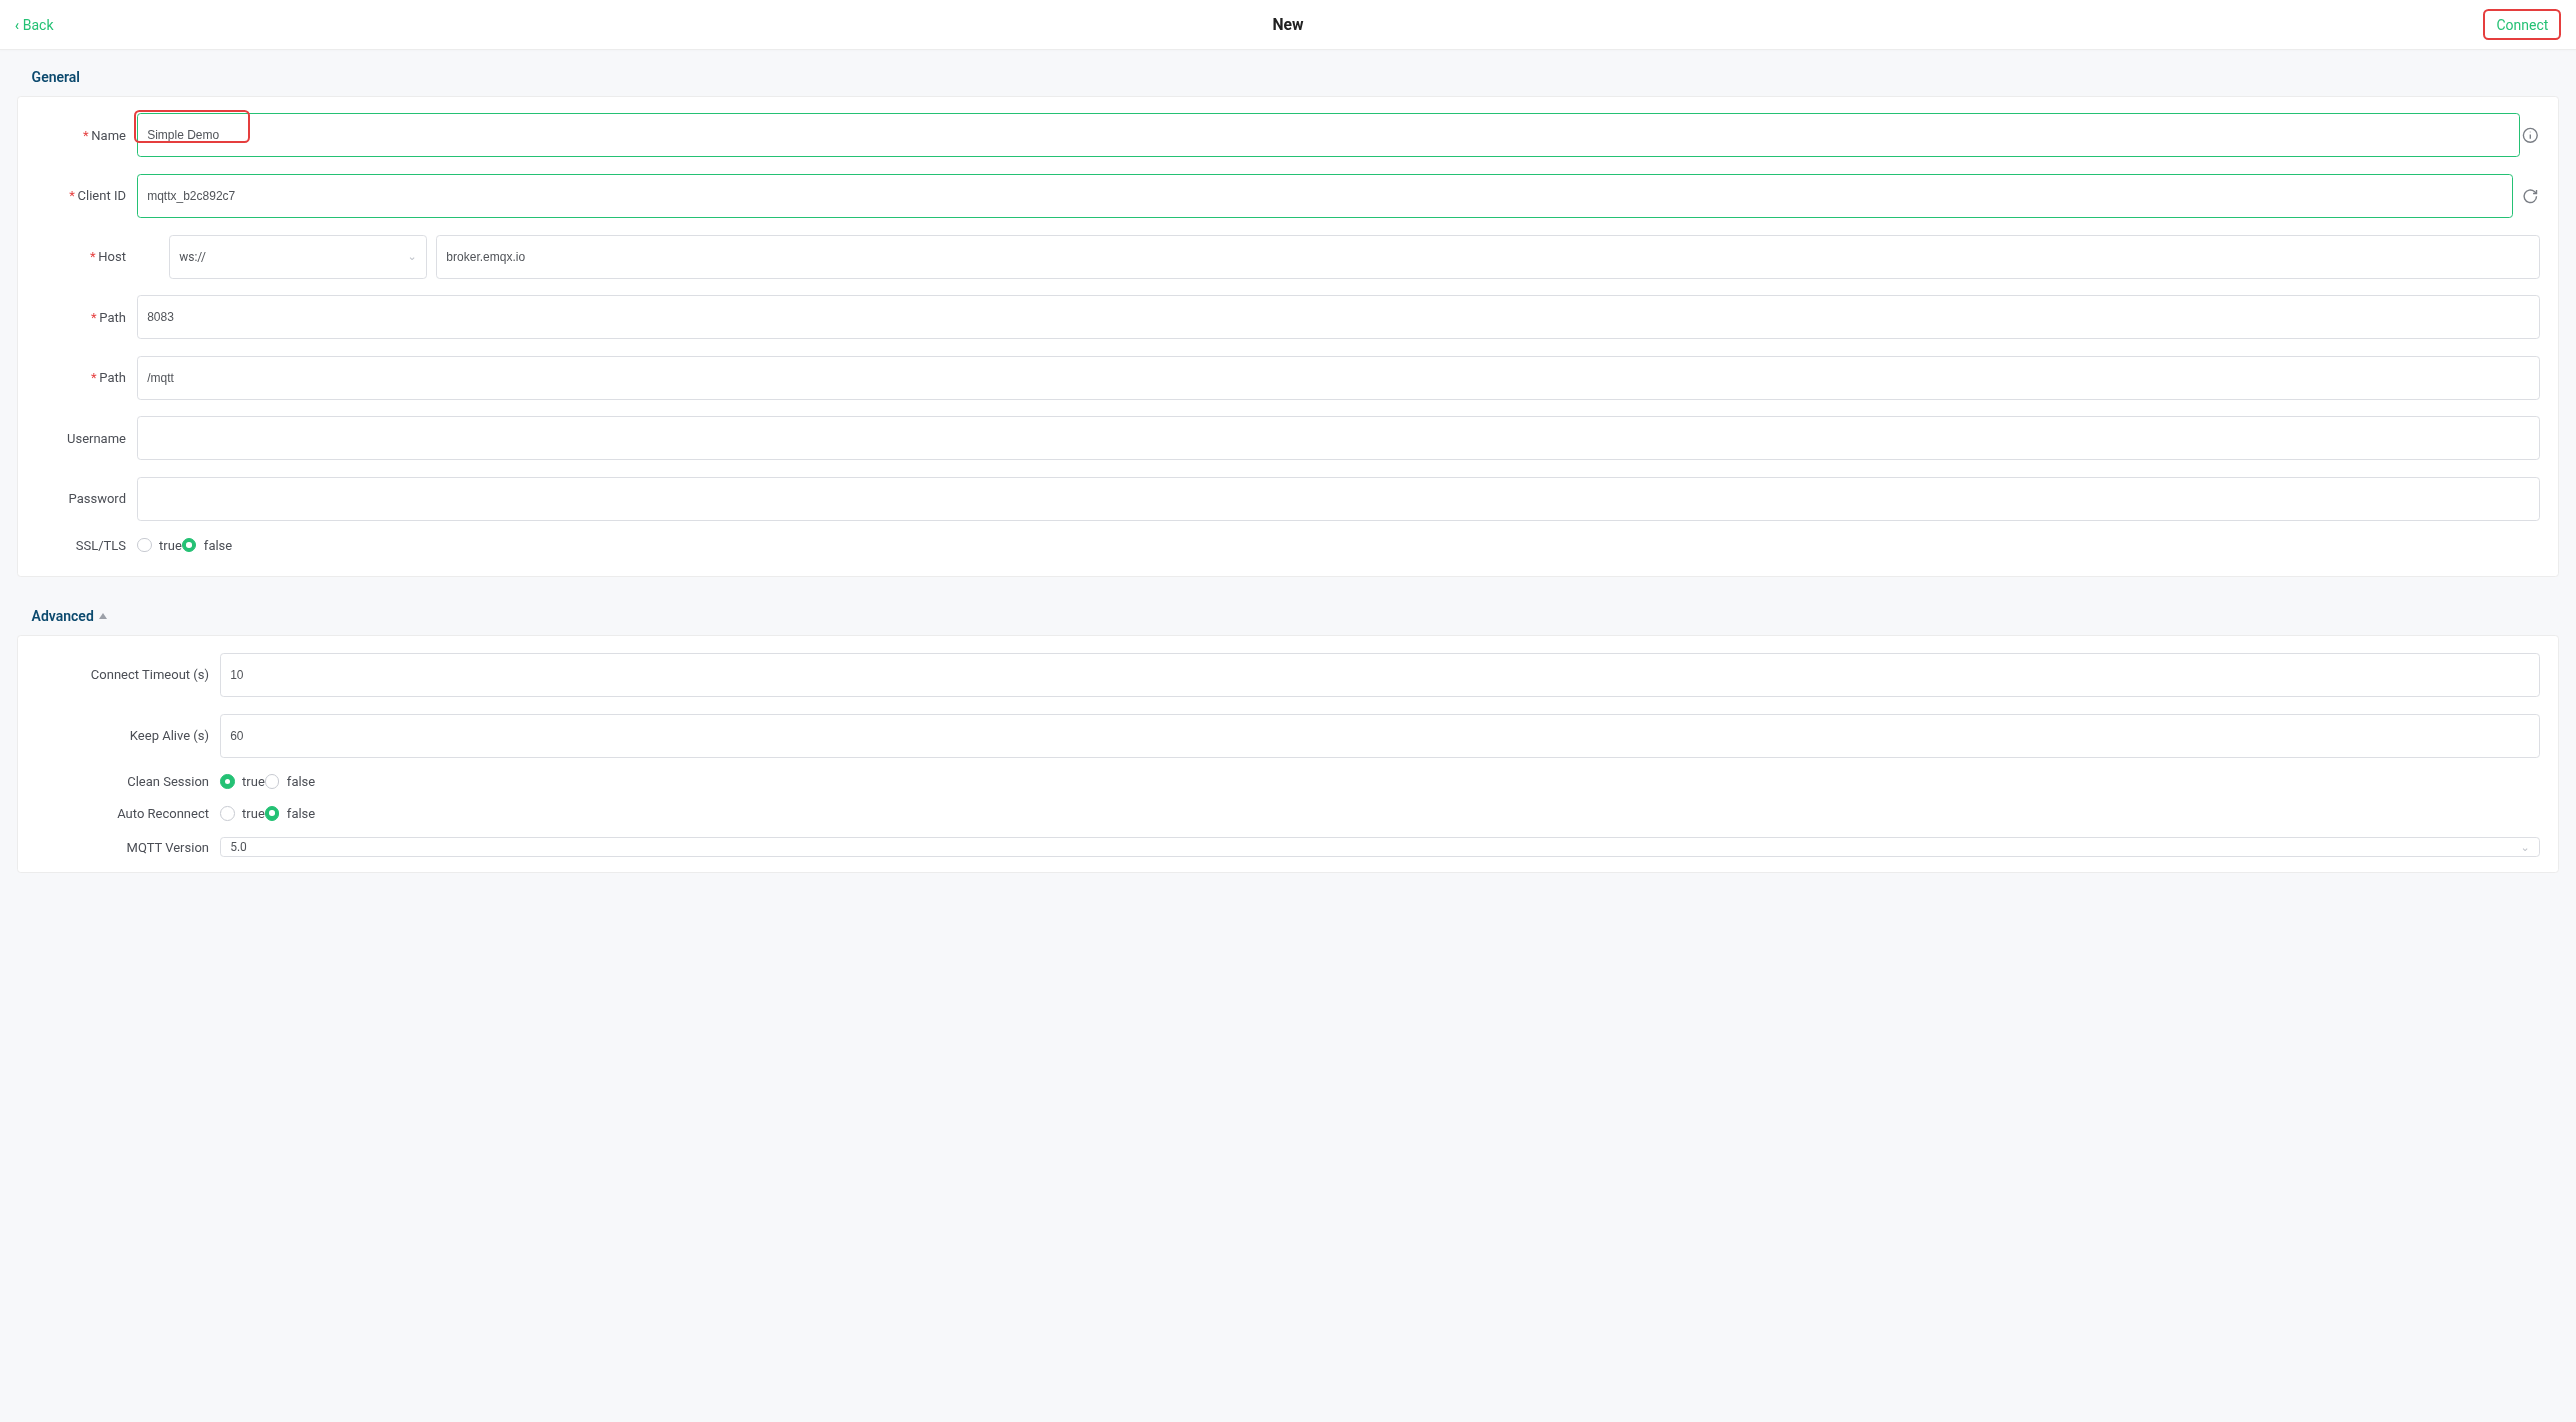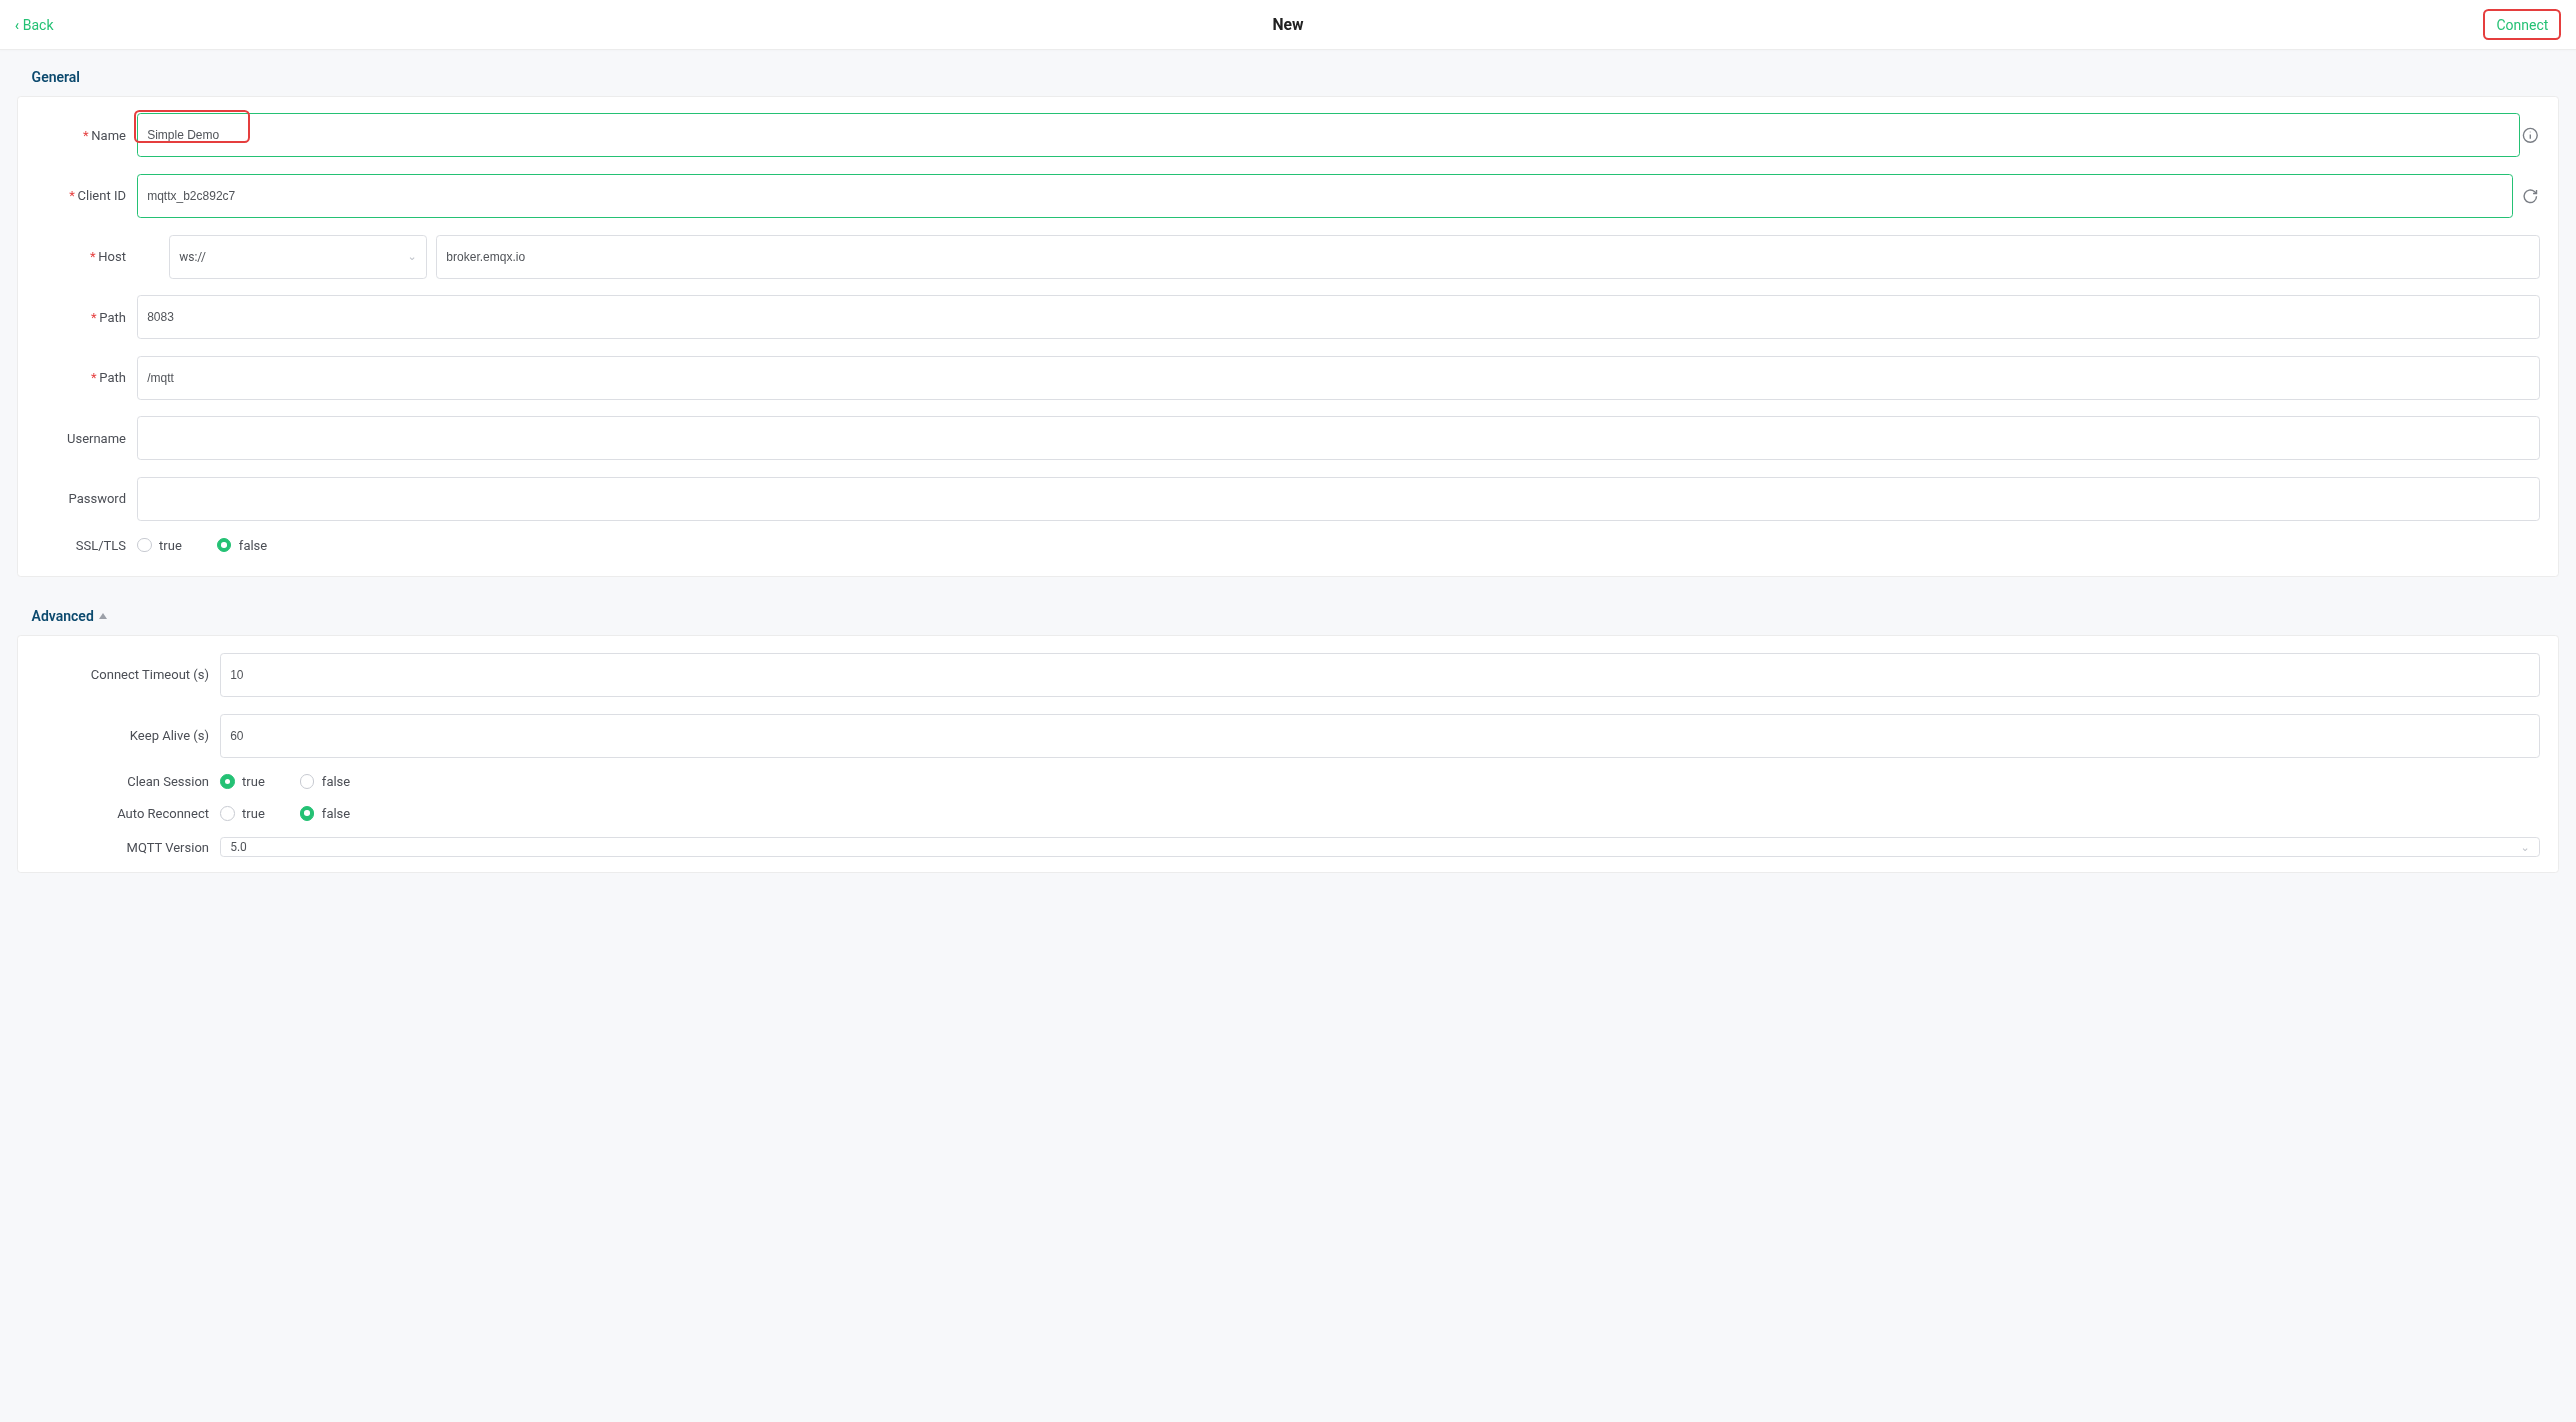--- a/index.html
+++ b/index.html
@@ -143,21 +143,21 @@
     color: #7a7e85;
     width: 20px;
     display: flex;
     justify-content: center;
     align-items: center;
     cursor: pointer;
   }
   .icon-right svg { width: 16.6px; height: 16.6px; }
 
   
-  .radio-group { display: flex; gap: 35px; }
+  .radio-group { display: flex; }
   .radio-opt { display: flex; align-items: center; gap: 7.4px; cursor: pointer; }
   .radio-dot {
     width: 14.7px; height: 14.7px;
     border-radius: 50%;
     border: 0.9px solid #c7cad1;
     display: flex; align-items: center; justify-content: center;
     background: #fff;
   }
   .radio-dot.selected {
     border-color: #24c174;

